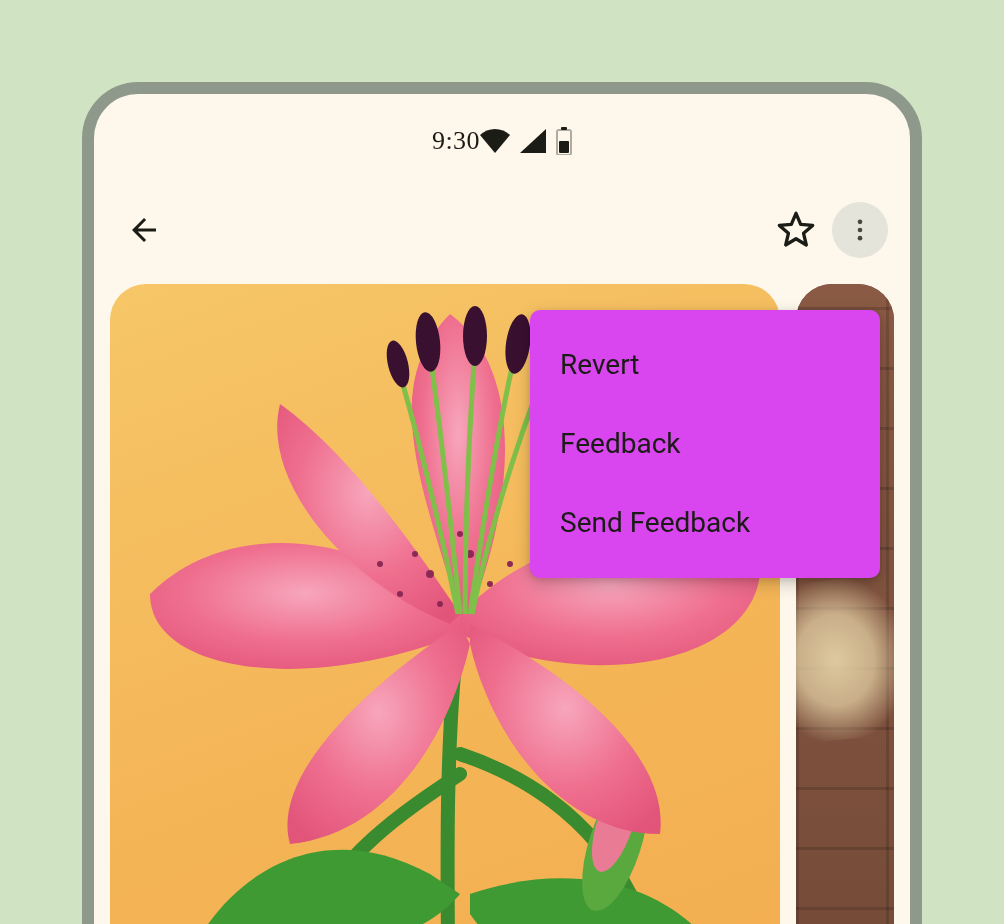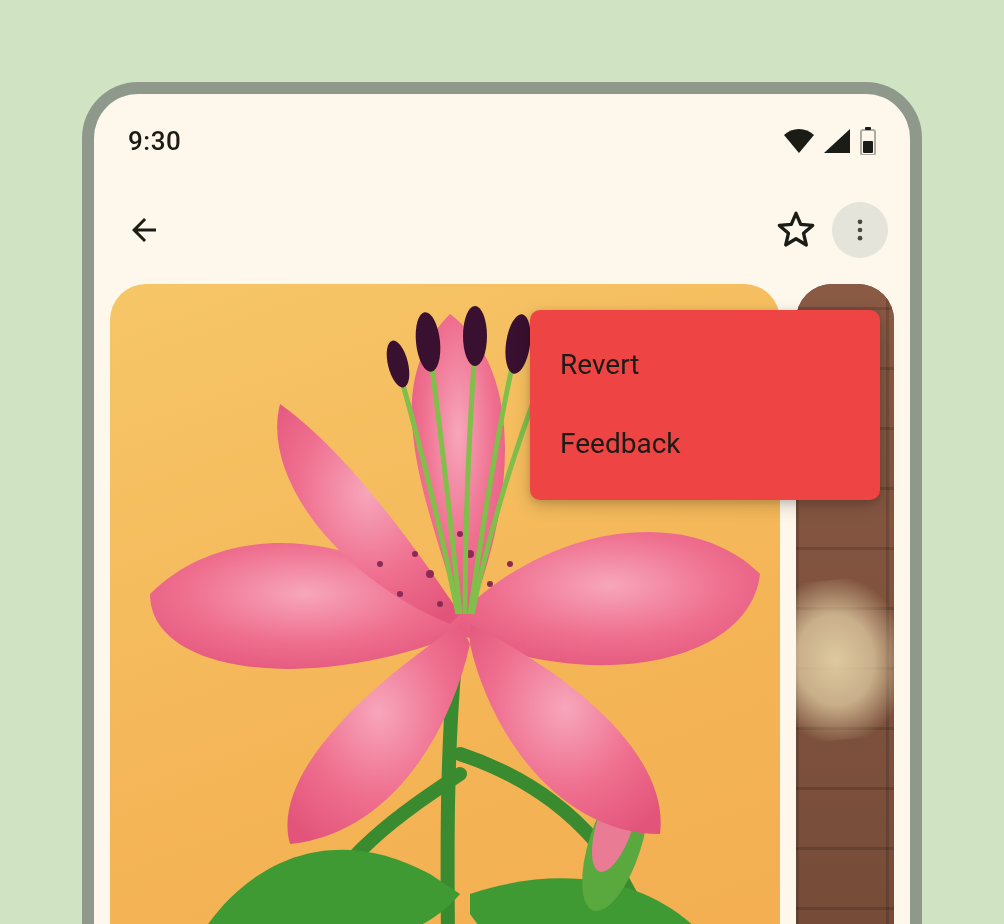--- a/index.html
+++ b/index.html
@@ -25,23 +25,24 @@
     height: 100%;
     background: #fdf7ec;
     border-radius: 44px;
     overflow: hidden;
     position: relative;
   }
   
   .status-bar {
     display: flex;
     align-items: center;
-    justify-content: space-between;
+    justify-content: center;
     height: 94px;
     padding: 0 34px;
+    font-family: Liberation Serif, serif;
   }
   .status-time {
     font-size: 26px;
     letter-spacing: 0.5px;
     color: #1c1c16;
     font-weight: 500;
   }
   .status-icons {
     display: flex;
     align-items: center;
@@ -111,21 +112,21 @@
     top: -30px;
     width: 760px;
     height: 900px;
   }
   
   .menu {
     position: absolute;
     top: 216px;
     right: 30px;
     width: 350px;
-    background: #ef4444;
+    background: #d946ef;
     border-radius: 10px;
     box-shadow: 0 6px 18px rgba(0,0,0,0.18), 0 2px 6px rgba(0,0,0,0.12);
     padding: 16px 0;
     z-index: 50;
   }
   .menu-item {
     padding: 24px 30px;
     font-size: 28px;
     color: #1b1c17;
     cursor: pointer;
@@ -245,16 +246,19 @@
       </div>
     </div>
 
     <div class="menu">
       <div class="menu-item">
         <span>Revert</span>
       </div>
       <div class="menu-item">
         <span>Feedback</span>
       </div>
+      <div class="menu-item">
+        <span>Send Feedback</span>
+      </div>
     </div>
 
   </div>
 </div>
 
 </body></html>

